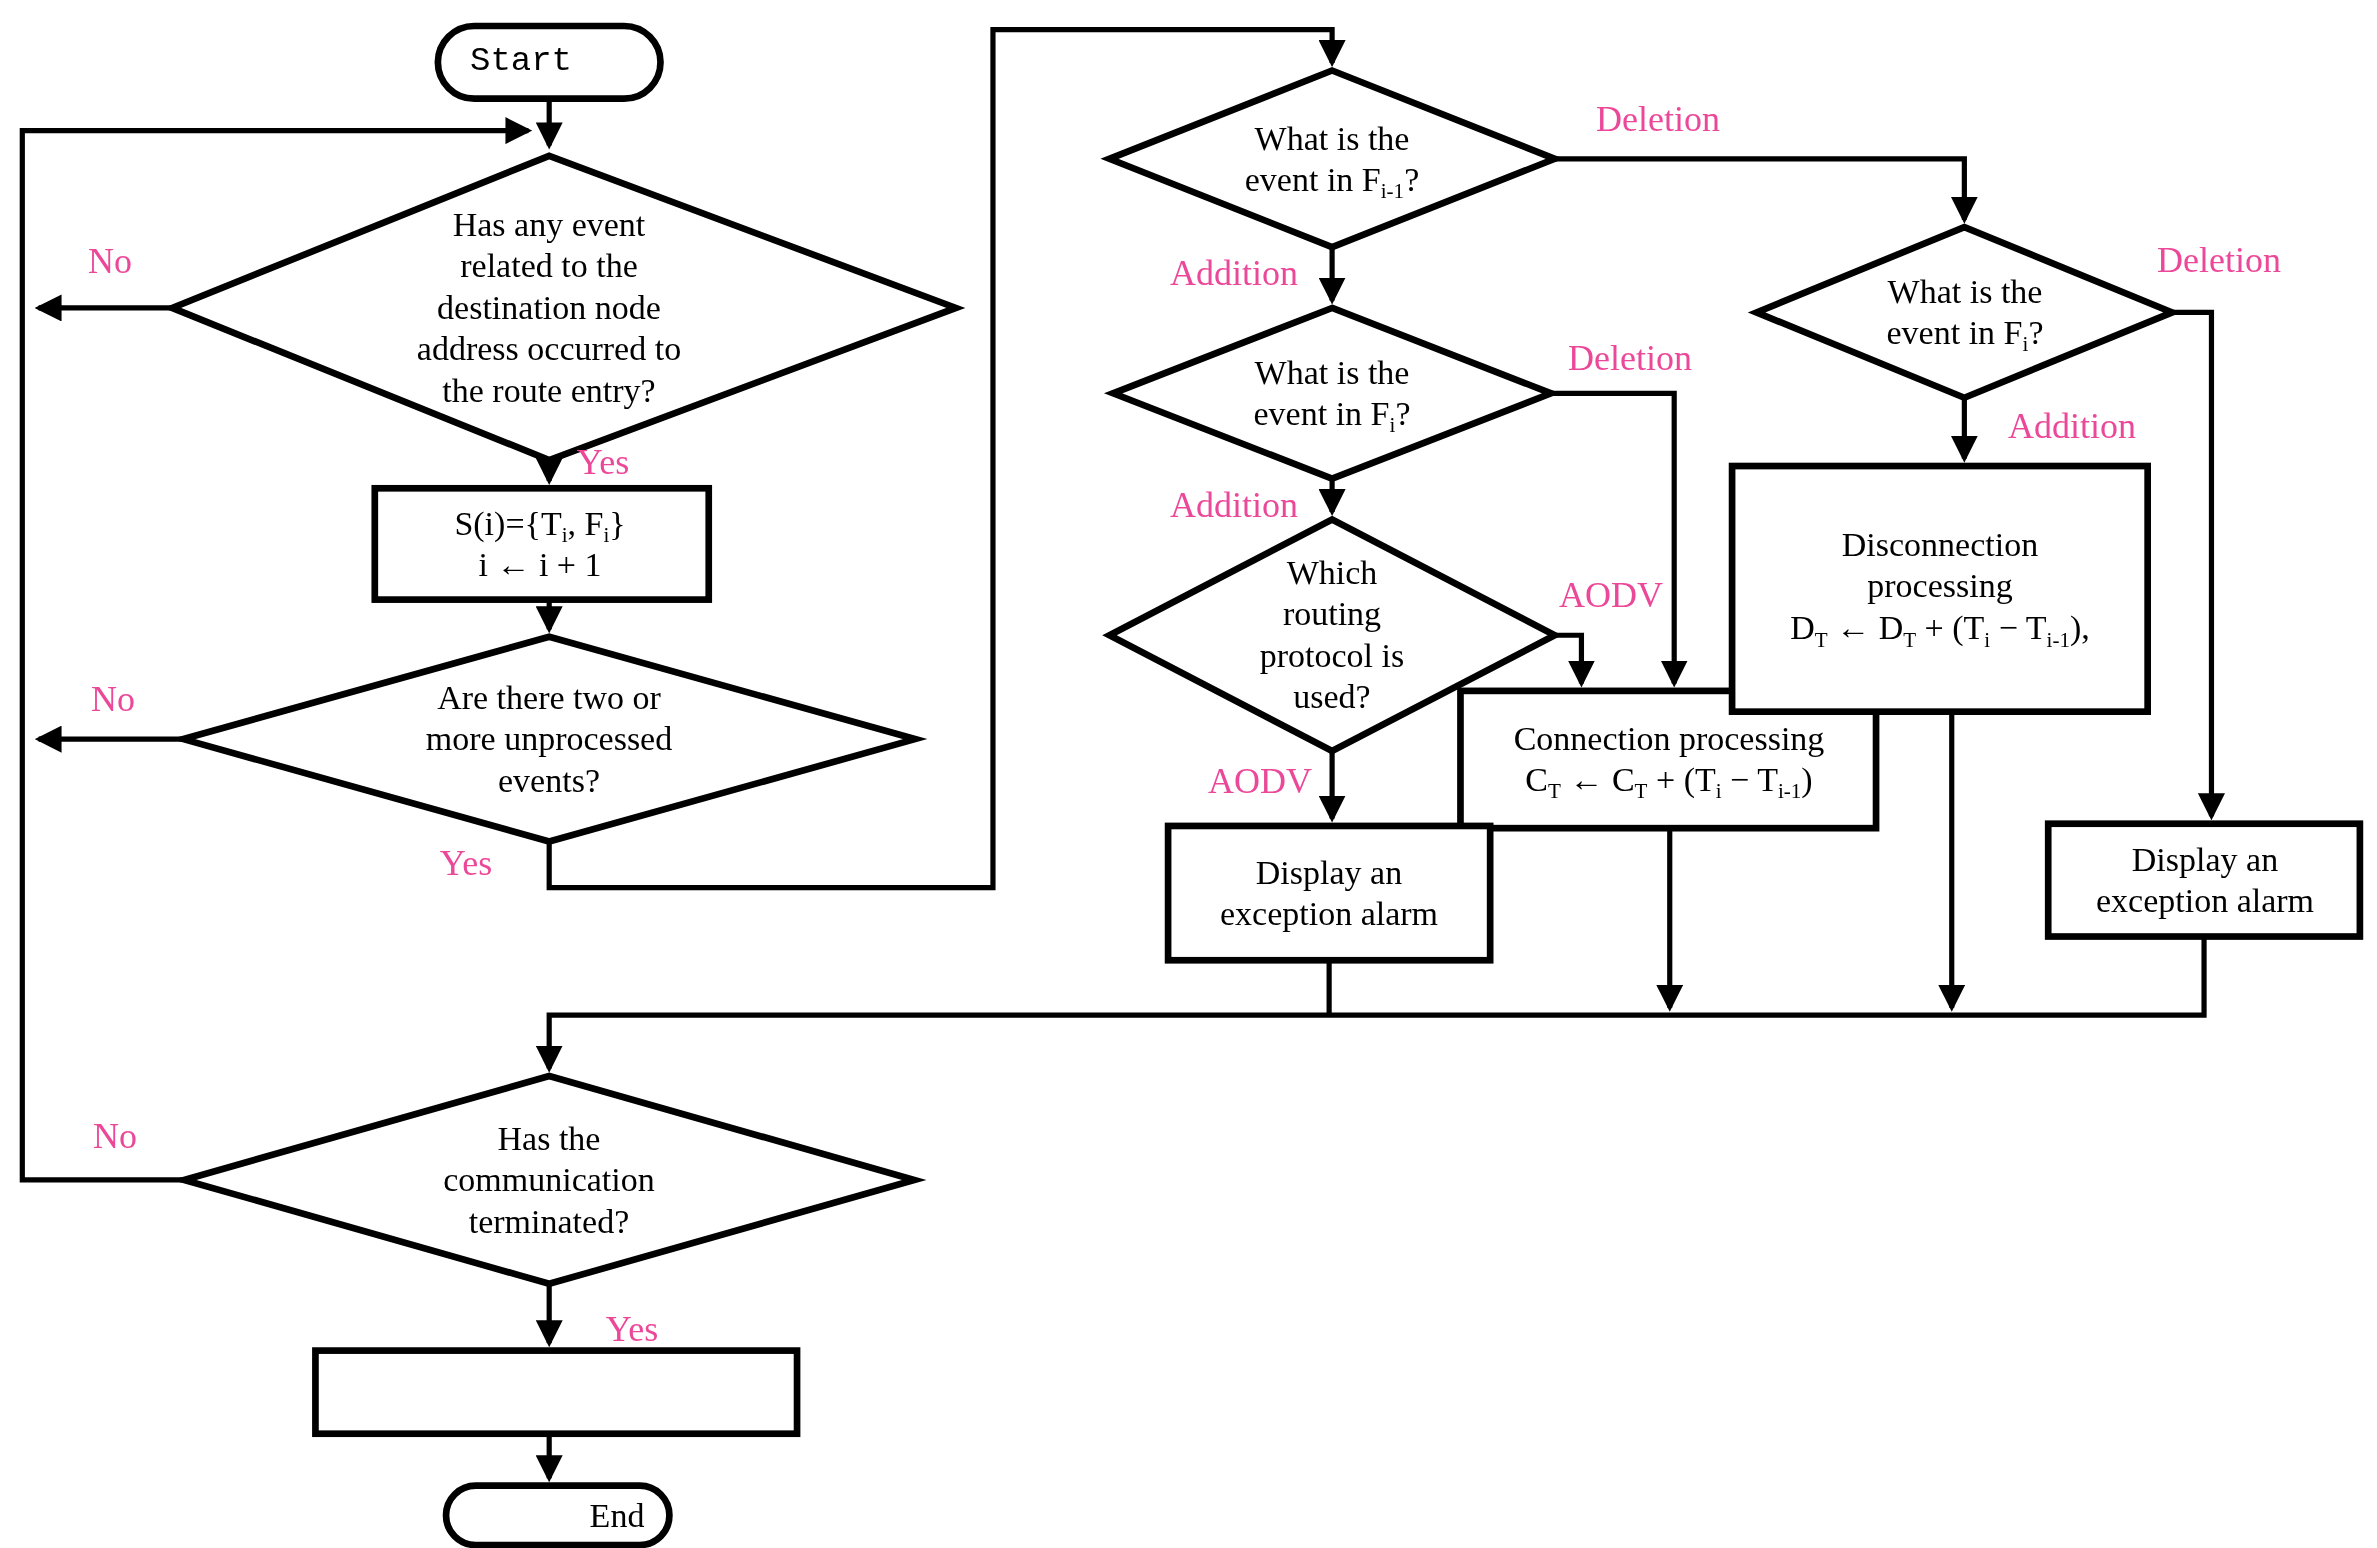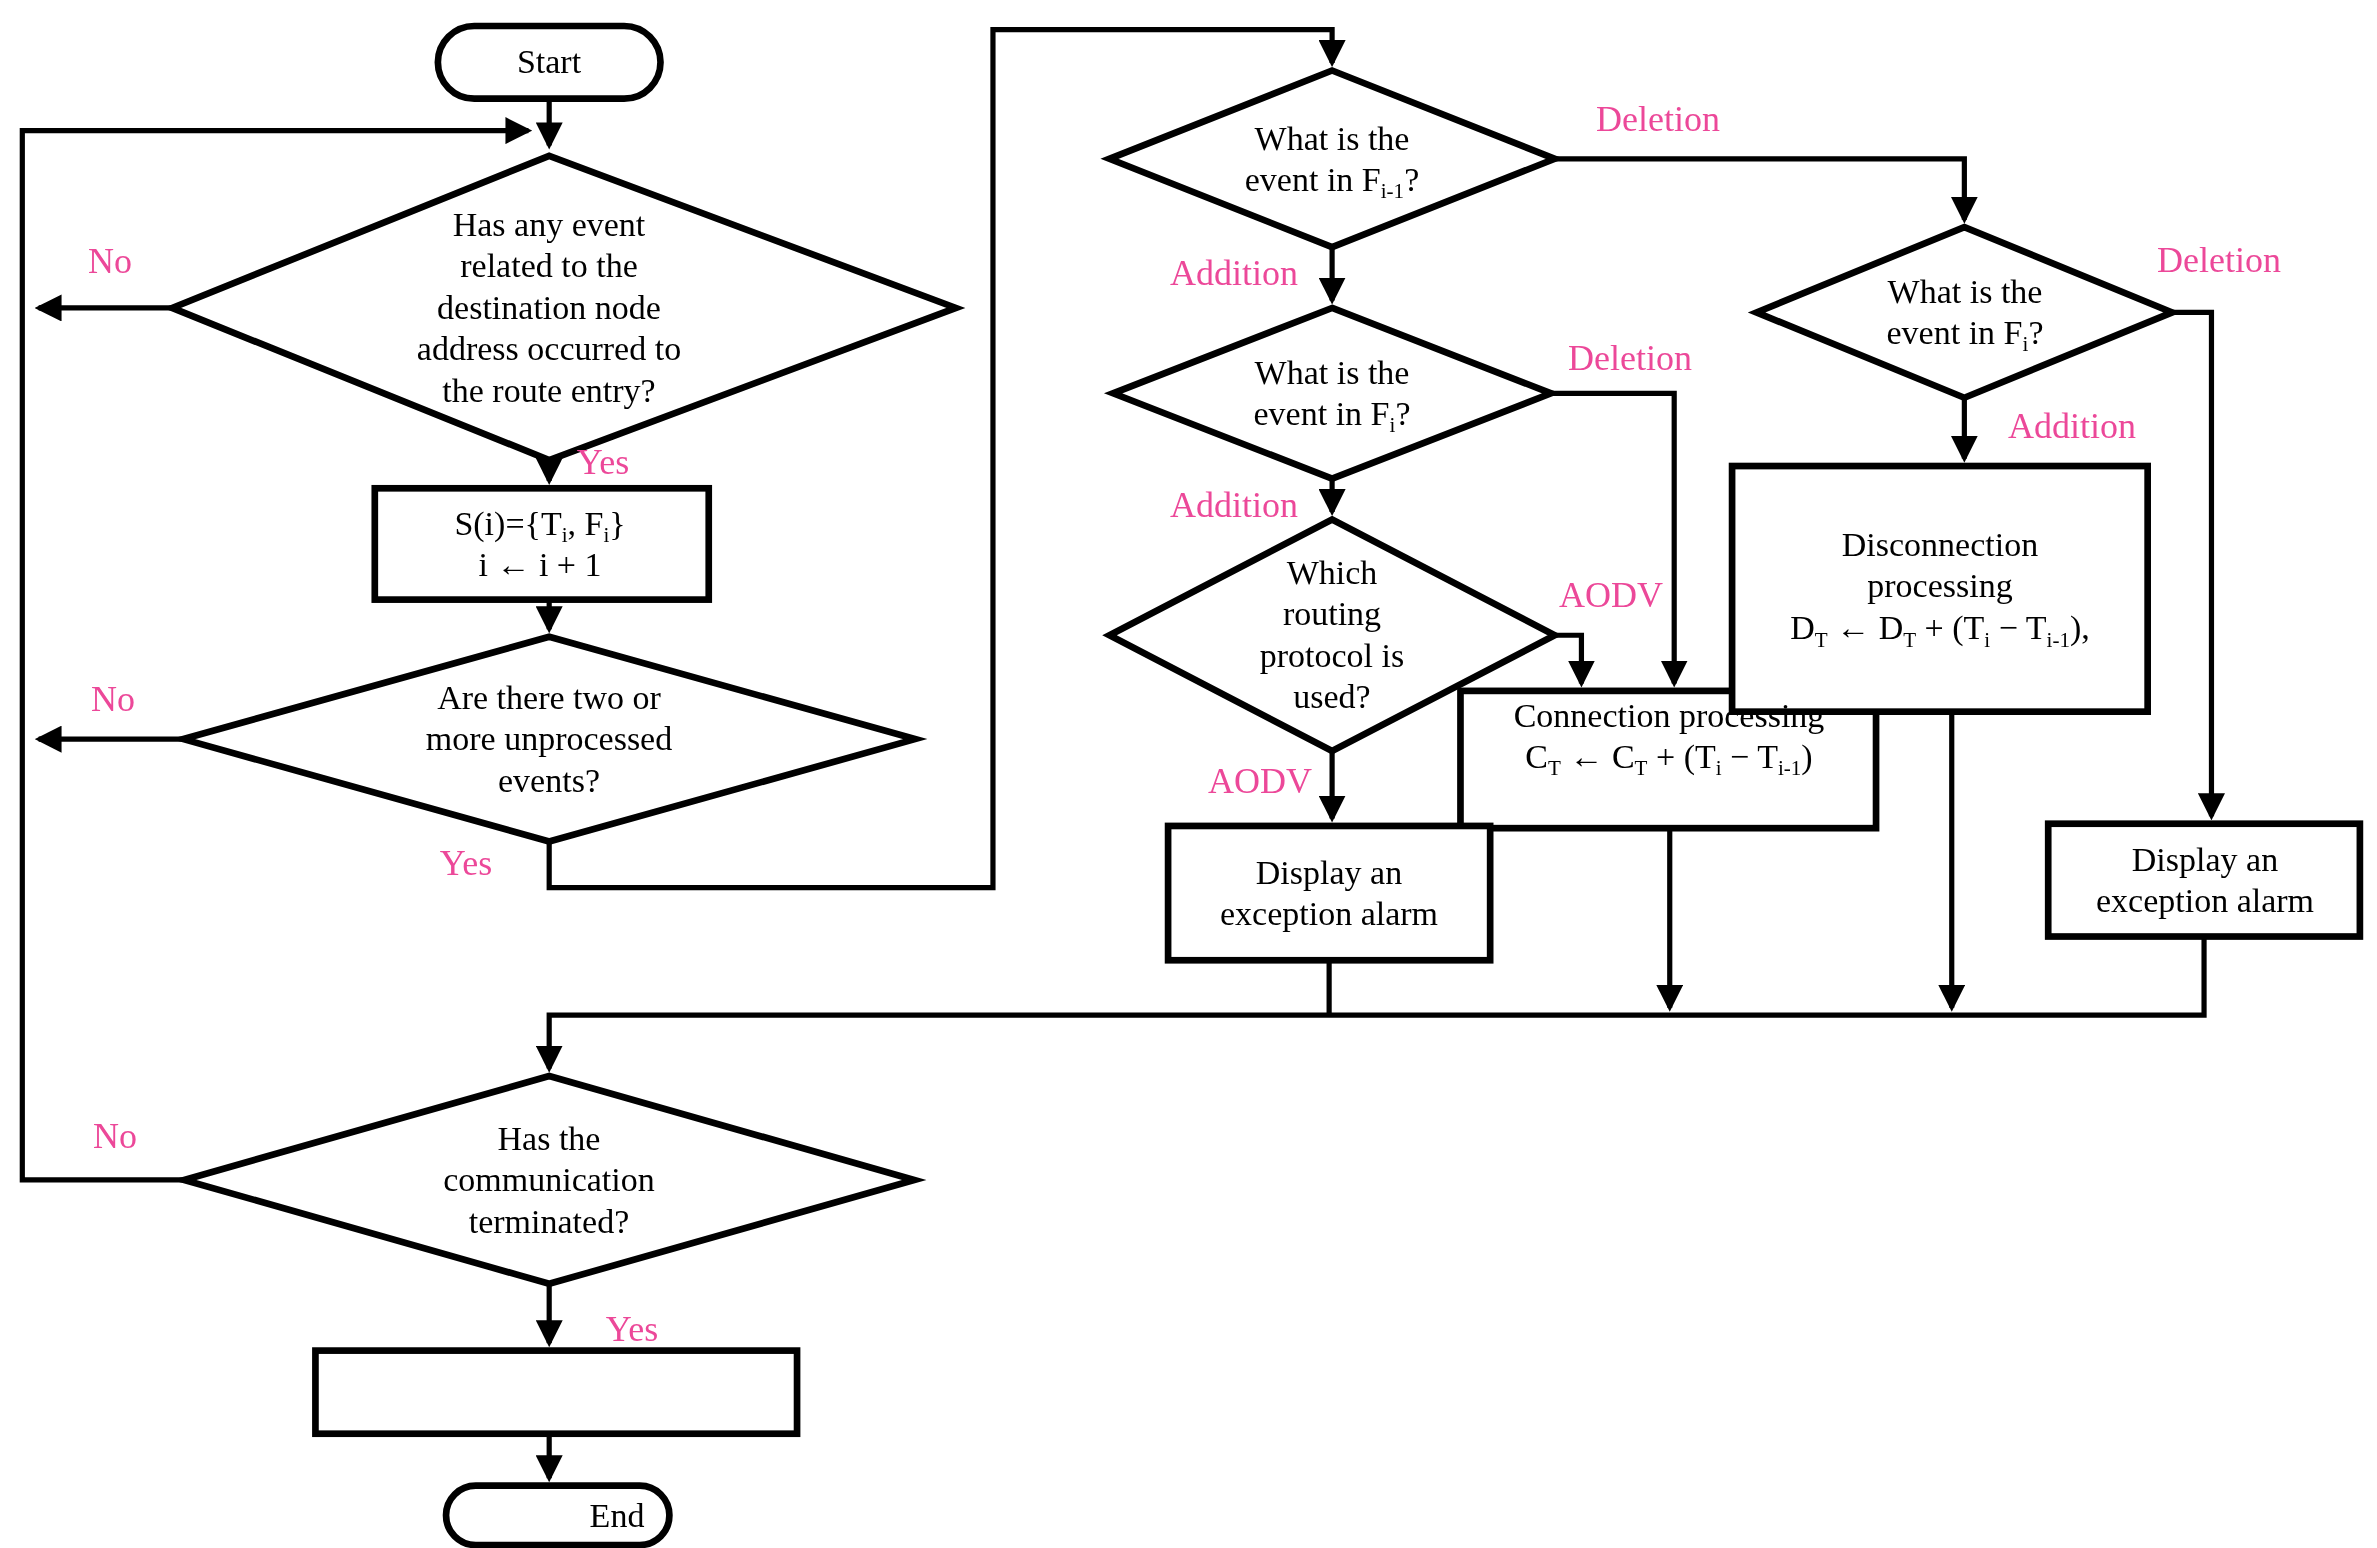--- a/index.html
+++ b/index.html
@@ -82,28 +82,28 @@
       <polygon points="2647,306 2927,421 2647,536 2367,421"></polygon>
       <rect x="2334" y="628" width="560" height="331"></rect>
       <rect x="1574" y="1113" width="434" height="181"></rect>
       <rect x="2760" y="1110" width="420" height="152"></rect>
       <polygon points="740,1450 1232,1590 740,1730 248,1590"></polygon>
       <rect x="425" y="1820" width="649" height="112"></rect>
       <rect x="601" y="2002" width="301" height="80" rx="40" ry="40"></rect>
     </g>
   </svg>
 
-  <div class="node-label" style="left:549px; top:62px;">Start</div>
+  <div class="node-label" style="left:521px; top:62px;font-family:Liberation Mono, monospace;">Start</div>
   <div class="node-label wrap" style="left:549px; top:308px; width:460px;text-align:center;">Has any event<br>related to the<br>destination node<br>address occurred to<br>the route entry?</div>
   <div class="node-label" style="left:540px; top:544px;">S(i)={T<sub>i</sub>, F<sub>i</sub>}<br>i ← i + 1</div>
   <div class="node-label wrap" style="left:549px; top:739px; width:416px;">Are there two or<br>more unprocessed<br>events?</div>
   <div class="node-label" style="left:1332px; top:159px;">What is the<br>event in F<sub>i-1</sub>?</div>
   <div class="node-label" style="left:1332px; top:393px;">What is the<br>event in F<sub>i</sub>?</div>
   <div class="node-label" style="left:1332px; top:635px;">Which<br>routing<br>protocol is<br>used?</div>
-  <div class="node-label" style="left:1669px; top:736px;">Connection processing<br>C<sub>T</sub> ← C<sub>T</sub> + (T<sub>i</sub> − T<sub>i-1</sub>)</div>
+  <div class="node-label" style="left:1669px; top:759px;">Connection processing<br>C<sub>T</sub> ← C<sub>T</sub> + (T<sub>i</sub> − T<sub>i-1</sub>)</div>
   <div class="node-label" style="left:1965px; top:312px;">What is the<br>event in F<sub>i</sub>?</div>
   <div class="node-label" style="left:1940px; top:586px;">Disconnection<br>processing<br>D<sub>T</sub> ← D<sub>T</sub> + (T<sub>i</sub> − T<sub>i-1</sub>),</div>
   <div class="node-label" style="left:1329px; top:893px;">Display an<br>exception alarm</div>
   <div class="node-label" style="left:2205px; top:880px;">Display an<br>exception alarm</div>
   <div class="node-label wrap" style="left:549px; top:1180px; width:416px;">Has the<br>communication<br>terminated?</div>
   <div class="node-label" style="left:573px; top:1516px;margin-left:44px;">End</div>
 
   <div class="edge-label" style="left:110px; top:261px;">No</div>
   <div class="edge-label" style="left:603px; top:462px;">Yes</div>
   <div class="edge-label" style="left:113px; top:699px;">No</div>

